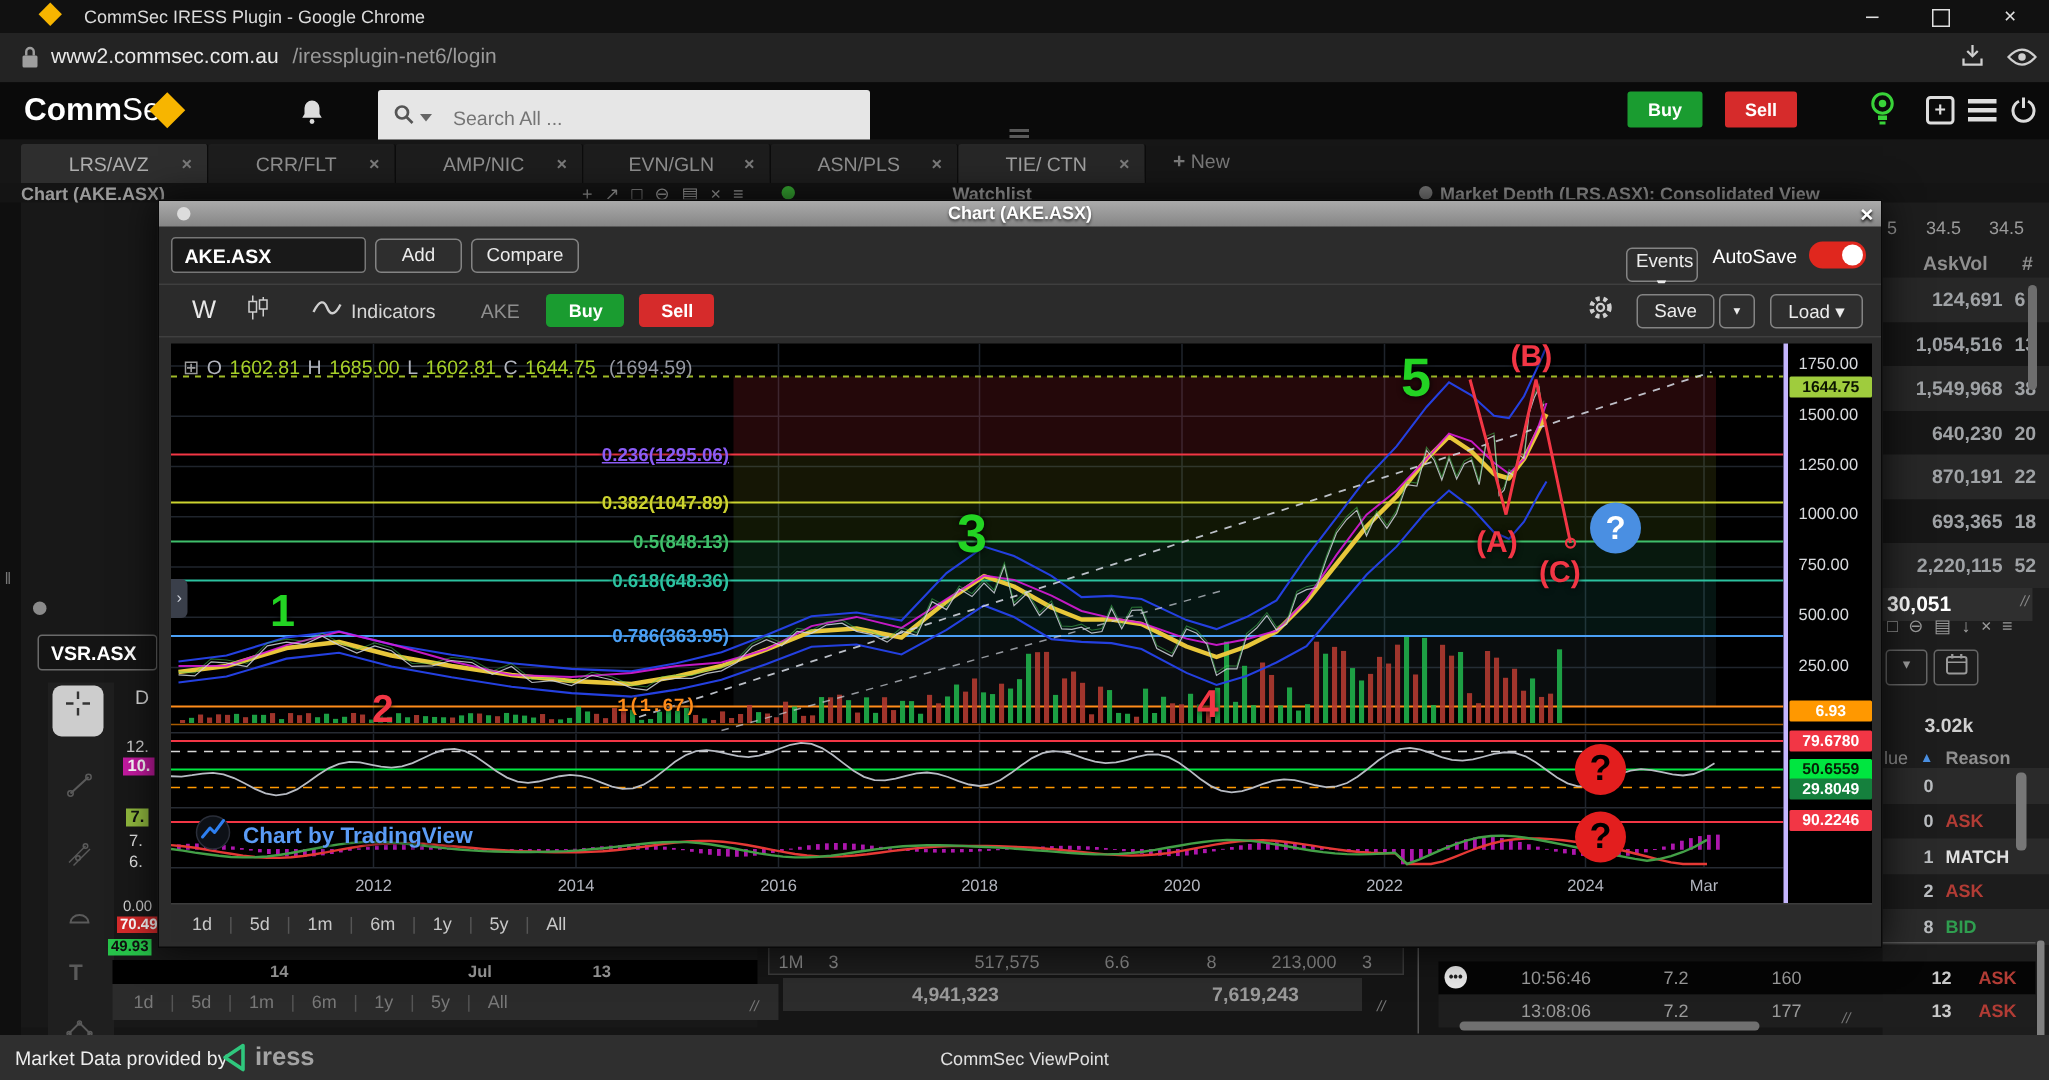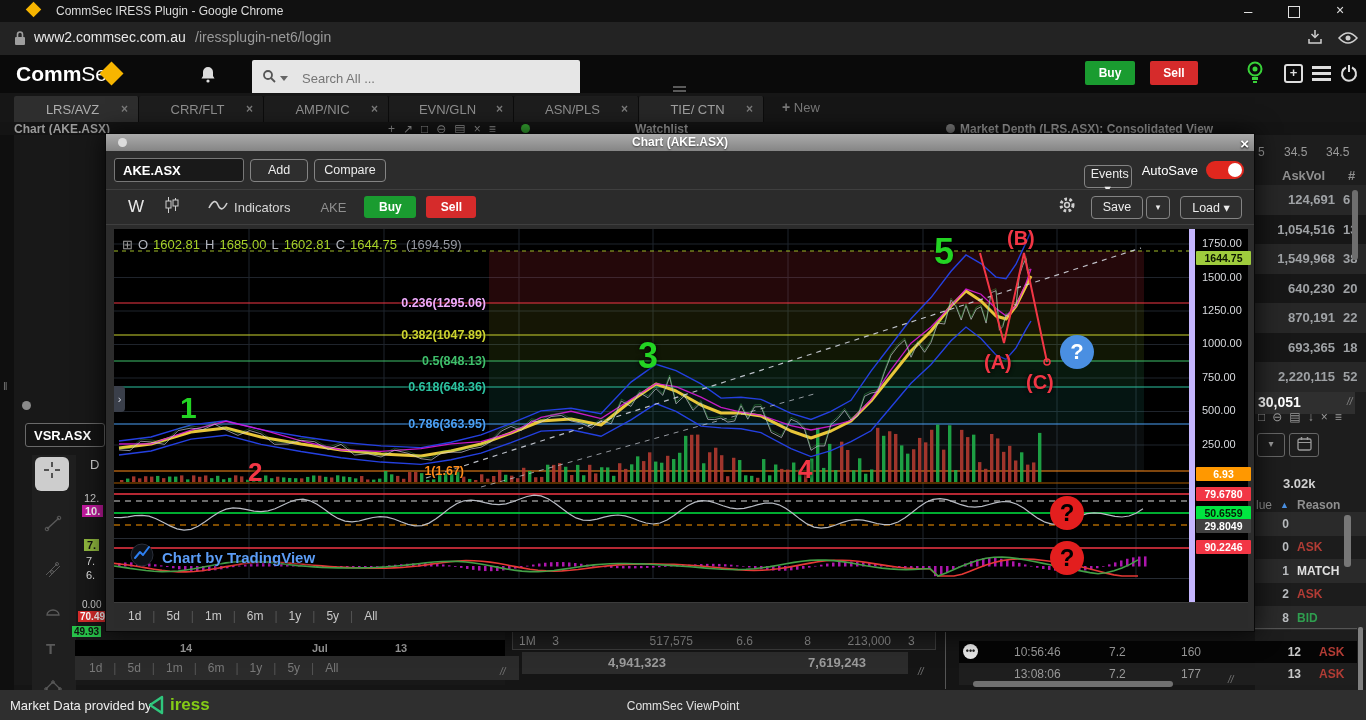--- a/index.html
+++ b/index.html
@@ -25,21 +25,21 @@
   .dialog{position:absolute;left:105px;top:133px;width:1150px;height:499px;background:#2c2c2c;border:1px solid #090909;box-shadow:0 0 24px rgba(0,0,0,.8);z-index:50;box-sizing:border-box;}
   .dtitle{position:absolute;left:0;top:0;width:100%;height:17px;background:linear-gradient(#ababab,#858585);color:#fff;font-size:12px;font-weight:bold;text-align:center;line-height:17px;text-shadow:0 1px 2px rgba(0,0,0,.6);}
   .ghost{background:#2e2e2e;border:1px solid #848484;border-radius:4px;color:#ececec;font-size:12.5px;font-family:inherit;height:23px;}
   .dcontrols{position:absolute;left:0;top:20px;width:100%;height:32px;display:flex;align-items:center;}
   .dtoolbar{position:absolute;left:0;top:55px;width:100%;height:36px;background:#2b2b2b;border-top:1px solid #3f3f3f;border-bottom:1px solid #3f3f3f;display:flex;align-items:center;box-sizing:border-box;}
   .chartwrap{position:absolute;left:8px;top:95px;width:1134px;height:373px;background:#000;}
   .plot{position:absolute;left:0;top:0;width:1075px;height:259px;overflow:hidden;}
   .rsi{position:absolute;left:0;top:260px;width:1075px;height:49px;overflow:hidden;}
   .macd{position:absolute;left:0;top:310px;width:1075px;height:39px;overflow:hidden;}
   .axisrow{position:absolute;left:0;top:350px;width:1075px;height:23px;}
-  .scale{position:absolute;left:1075px;top:0;width:59px;height:373px;border-left:6px solid #c4b5fd;}
+  .scale{position:absolute;left:1075px;top:0;width:59px;height:373px;border-left:3px solid #c4b5fd;}
   .psep{position:absolute;left:0;width:1075px;height:1px;background:#262b33;}
   .plab{position:absolute;left:7px;color:#d8dade;font-size:11px;}
   .tag{position:absolute;left:1px;width:55px;text-align:center;font-size:10.5px;font-weight:bold;border-radius:1px;padding:1px 0;}
   .fib{position:absolute;left:222px;width:150px;text-align:right;font-size:12.5px;font-weight:bold;text-shadow:0 0 3px #000;}
   .wave{position:absolute;font-weight:bold;text-shadow:0 0 4px #000;}
   .xlab{position:absolute;top:6px;width:50px;text-align:center;color:#b2b5be;font-size:11px;}
   .tfrow{display:flex;align-items:center;font-size:12px;color:#c8c8c8;padding-left:14px;}
   .tf{cursor:default;}
   .tf:not(:first-of-type)::before{content:"|";color:#555;margin:0 11px;}
   
@@ -645,26 +645,26 @@
             <span style="color:#a7d129;">1602.81</span>
           <span style="color:#b2b5be;">H</span>
             <span style="color:#a7d129;">1685.00</span>
           <span style="color:#b2b5be;">L</span>
             <span style="color:#a7d129;">1602.81</span>
           <span style="color:#b2b5be;">C</span>
             <span style="color:#a7d129;">1644.75</span>
           <span style="color:#9598a1;margin-left:4px;">(1694.59)</span>
         </div>
         
-        <div class="fib" style="top:67px;color:#f0abfc;">0.236(1295.06)</div>
+        <div class="fib" style="top:67px;color:#8b5cf6;text-decoration:underline;">0.236(1295.06)</div>
         <div class="fib" style="top:99px;color:#ccd32f;">0.382(1047.89)</div>
         <div class="fib" style="top:125px;color:#3fbf6b;">0.5(848.13)</div>
         <div class="fib" style="top:151px;color:#2cc2a0;">0.618(648.36)</div>
         <div class="fib" style="top:188px;color:#4ba0f5;">0.786(363.95)</div>
-        <div class="fib" style="top:235px;left:200px;color:#ff8c1a;">1(1.67)</div>
+        <div class="fib" style="top:235px;left:200px;color:#ff8c1a;font-family:Liberation Mono, monospace;">1(1.67)</div>
         
         <div class="wave" style="left:66px;top:162px;color:#23d423;font-size:30px;">1</div>
         <div class="wave" style="left:134px;top:228px;color:#f23645;font-size:26px;">2</div>
         <div class="wave" style="left:524px;top:106px;color:#23d423;font-size:36px;">3</div>
         <div class="wave" style="left:684px;top:225px;color:#f23645;font-size:26px;">4</div>
         <div class="wave" style="left:820px;top:2px;color:#23d423;font-size:36px;">5</div>
         <div class="wave" style="left:893px;top:-2px;color:#f23645;font-size:20px;">(B)</div>
         <div class="wave" style="left:870px;top:122px;color:#f23645;font-size:20px;">(A)</div>
         <div class="wave" style="left:912px;top:142px;color:#f23645;font-size:20px;">(C)</div>
         <div class="qmark" style="left:946px;top:106px;background:#4a8fe2;color:#fff;font-size:22px;line-height:34px;">?</div>
@@ -885,34 +885,44 @@
                 <circle cx="12" cy="12" r="11" fill="#0d1117" stroke="#2a2e39"></circle>
                 <path d="M5 15 l5-6 3 3 6-8" fill="none" stroke="#2d7ff0" stroke-width="2" stroke-linecap="round" stroke-linejoin="round"></path>
               </svg>
           </span>
           <span style="color:#5b9cf6;font-size:15px;font-weight:bold;text-shadow:0 1px 3px #000;">Chart by TradingView</span>
         </div>
         <div class="qmark" style="left:936px;top:2px;background:#e31e1e;color:#000;font-size:24px;line-height:34px;">?</div>
       </div>
       <div class="psep" style="top:349px;"></div>
 
+      <div class="axisrow">
+        <span class="xlab" style="left:110px;">2012</span>
+        <span class="xlab" style="left:245px;">2014</span>
+        <span class="xlab" style="left:380px;">2016</span>
+        <span class="xlab" style="left:514px;">2018</span>
+        <span class="xlab" style="left:649px;">2020</span>
+        <span class="xlab" style="left:784px;">2022</span>
+        <span class="xlab" style="left:918px;">2024</span>
+        <span class="xlab" style="left:997px;">Mar</span>
+      </div>
 
       <div class="scale">
         <span class="plab" style="top:8px;">1750.00</span>
         <span class="tag" style="top:22px;background:#9fcc3d;color:#0c1500;">1644.75</span>
         <span class="plab" style="top:42px;">1500.00</span>
         <span class="plab" style="top:75px;">1250.00</span>
         <span class="plab" style="top:108px;">1000.00</span>
         <span class="plab" style="top:142px;">750.00</span>
         <span class="plab" style="top:175px;">500.00</span>
         <span class="plab" style="top:209px;">250.00</span>
         <span class="tag" style="top:238px;background:#ff9800;color:#fff;">6.93</span>
         <span class="tag" style="top:258px;background:#f23645;color:#fff;">79.6780</span>
         <span class="tag" style="top:277px;background:#00e640;color:#052005;">50.6559</span>
-        <span class="tag" style="top:290px;background:#404040;color:#fff;">29.8049</span>
+        <span class="tag" style="top:290px;background:#15803d;color:#fff;">29.8049</span>
         <span class="tag" style="top:311px;background:#f23645;color:#fff;">90.2246</span>
       </div>
     </div>
 
     <div class="abs tfrow" style="left:8px;top:468px;width:1134px;height:26px;background:#2b2b2b;border-top:1px solid #3c3c3c;box-sizing:border-box;">
 
     <span class="tf">1d</span>
         <span class="tf">5d</span>
         <span class="tf">1m</span>
         <span class="tf">6m</span>
@@ -922,17 +932,17 @@
       </div>
   </div>
 
   <div class="statusbar">
     <span class="abs" style="left:10px;top:8px;color:#ededed;font-size:13px;">Market Data provided by</span>
     <span class="abs" style="left:146px;top:4px;">
       <svg width="22" height="22">
           <path d="M16 3 L4 11 L16 19 z" fill="none" stroke="#2fc77d" stroke-width="2.4" stroke-linejoin="round"></path>
         </svg>
     </span>
-    <span class="abs" style="left:170px;top:5px;color:#84cc16;font-size:17px;font-weight:bold;">iress</span>
+    <span class="abs" style="left:170px;top:5px;color:#a3a3a3;font-size:17px;font-weight:bold;">iress</span>
     <span class="abs" style="left:50%;top:9px;transform:translateX(-50%);color:#e0e0e0;font-size:12px;">CommSec ViewPoint</span>
   </div>
 
 </div>
 
 </body></html>

